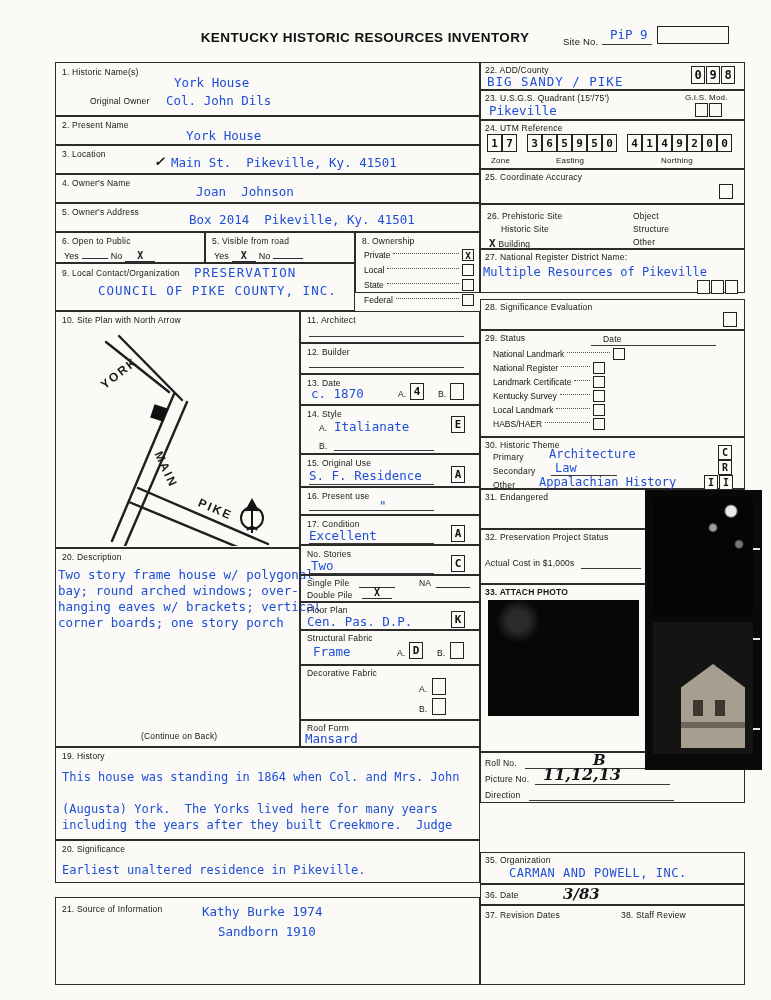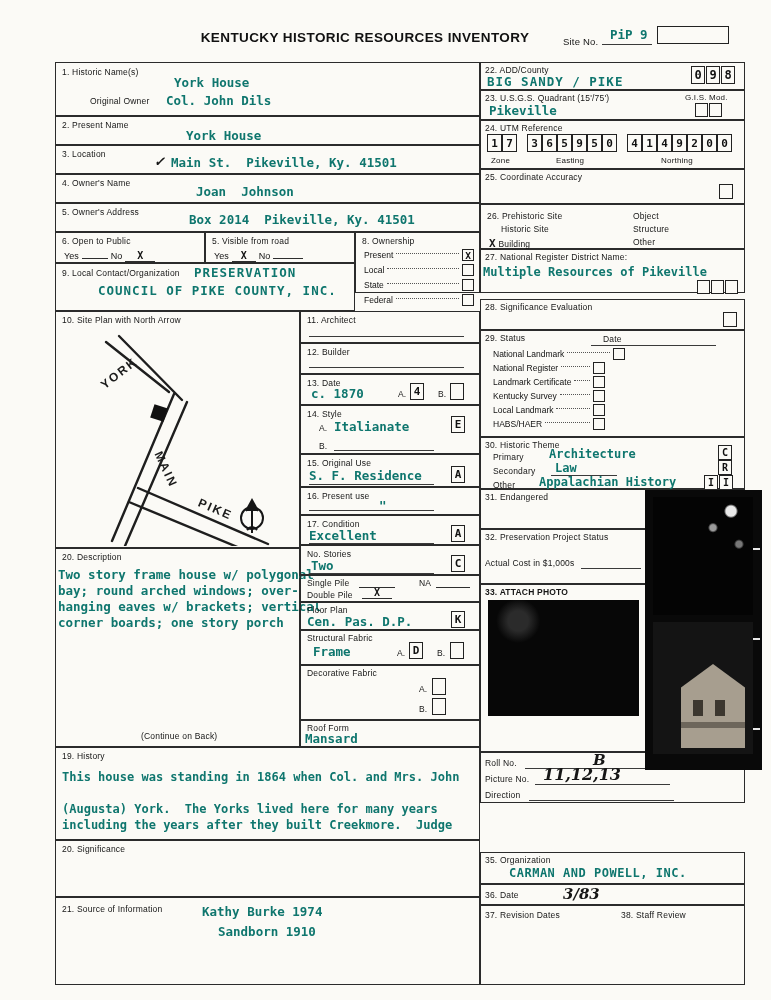--- a/index.html
+++ b/index.html
@@ -1,21 +1,21 @@
 <!DOCTYPE html>
 <html><head>
 <meta charset="utf-8">
 <style>
   *{margin:0;padding:0;box-sizing:border-box}
   html,body{background:#d9d7d2;font-family:"Liberation Sans",sans-serif;color:#111}
   #page{position:relative;width:771px;height:1000px;background:#fbfaf6;margin:0 auto;overflow:hidden;box-shadow:0 0 6px rgba(0,0,0,.4)}
   .cell{position:absolute;border:1px solid #2b2b2b}
   .lbl{position:absolute;font-size:8.5px;letter-spacing:.2px;white-space:nowrap;color:#151515}
   .lbl-sm{font-size:8px}
-  .typed{position:absolute;font-family:"DejaVu Sans Mono",monospace;font-weight:700;font-size:12.5px;color:#0f766e;white-space:pre}
+  .typed{position:absolute;font-family:"DejaVu Sans Mono",monospace;font-weight:400;font-size:12.5px;color:#1d4ed8;white-space:pre}
   .hand{position:absolute;font-family:"DejaVu Serif",serif;font-style:italic;font-weight:700;color:#161616}
   .bx{position:absolute;border:1.4px solid #222;text-align:center;font-family:"DejaVu Sans Mono",monospace;font-weight:700;color:#101010;background:#fbfaf6}
   .rule{position:absolute;border-bottom:1px solid #3a3a3a}
   .u{display:inline-block;border-bottom:1.2px solid #2e2e2e;height:11px;margin:0 3px;vertical-align:baseline;text-align:center;font-size:10px;line-height:10px}
   .mono{font-family:"DejaVu Sans Mono",monospace;font-weight:700}
   .dotrow{position:absolute;display:flex;align-items:center}
   .opt{font-size:8.5px;white-space:nowrap}
   .dots{flex:1;border-bottom:1.6px dotted #555;height:1px;margin:0 3px 3px 3px}
   .boxsm{width:12px;height:12px;border:1.3px solid #222;flex:none;text-align:center;font-size:9.5px;line-height:11px;background:#fbfaf6}
   .photo{position:absolute;background:#090909;z-index:6}
@@ -69,21 +69,21 @@
   <div class="cell" style="left:205px;top:232px;width:150px;height:31px">
     <div class="lbl" style="left:6px;top:3px">5. Visible from road</div>
     <div style="position:absolute;left:8px;top:15px;font-size:9px">
       <span>Yes</span><span class="u mono" style="width:24px">X</span><span>No</span><span class="u" style="width:30px"></span>
     </div>
   </div>
 
   <div class="cell" style="left:355px;top:232px;width:125px;height:61px">
     <div class="lbl" style="left:6px;top:3px">8. Ownership</div>
     <div class="dotrow" style="left:8px;top:16px;width:110px">
-      <span class="opt">Present</span>
+      <span class="opt">Private</span>
         <span class="dots"></span>
         <span class="boxsm mono">X</span>
     </div>
     <div class="dotrow" style="left:8px;top:31px;width:110px">
       <span class="opt">Local</span>
         <span class="dots"></span>
         <span class="boxsm"></span>
     </div>
     <div class="dotrow" style="left:8px;top:46px;width:110px">
       <span class="opt">State</span>
@@ -216,22 +216,23 @@
     <div class="typed" style="left:4px;top:10px">Mansard</div>
   </div>
 
   <div class="cell" style="left:55px;top:747px;width:425px;height:93px">
     <div class="lbl" style="left:6px;top:3px">19. History</div>
     <div class="typed" style="left:6px;top:22px;font-size:12px">This house was standing in 1864 when Col. and Mrs. John</div>
     <div class="typed" style="left:6px;top:54px;font-size:12px">(Augusta) York.  The Yorks lived here for many years</div>
     <div class="typed" style="left:6px;top:70px;font-size:12px">including the years after they built Creekmore.  Judge</div>
   </div>
 
-  <div class="cell" style="left:55px;top:840px;width:425px;height:57px">
+  <div class="cell" style="left:55px;top:840px;width:425px;height:43px">
     <div class="lbl" style="left:6px;top:3px">20. Significance</div>
+    <div class="typed" style="left:6px;top:22px;font-size:12px">Earliest unaltered residence in Pikeville.</div>
   </div>
 
   <div class="cell" style="left:55px;top:897px;width:425px;height:88px">
     <div class="lbl" style="left:6px;top:6px">21. Source of Information</div>
     <div class="typed" style="left:146px;top:6px">Kathy Burke 1974</div>
     <div class="typed" style="left:162px;top:26px">Sandborn 1910</div>
   </div>
 
   <div class="cell" style="left:480px;top:62px;width:265px;height:28px">
     <div class="lbl" style="left:4px;top:2px">22. ADD/County</div>

